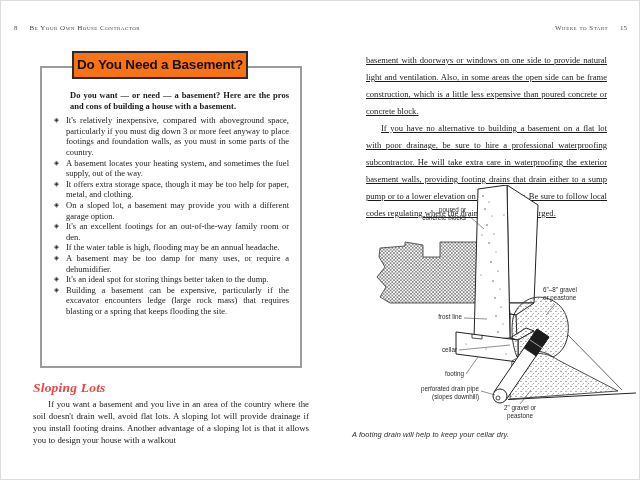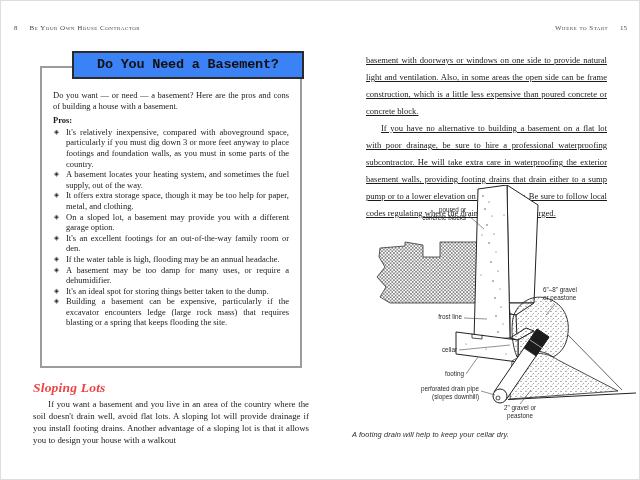--- a/index.html
+++ b/index.html
@@ -18,30 +18,30 @@
   .pagenum{font-variant:normal;letter-spacing:0;}
   .rh-left .pagenum{margin-right:12px;}
   .rh-right .pagenum{margin-left:12px;}
 
   
   .sidebar-box{
     position:absolute;left:40px;top:66px;width:258px;height:298px;
     border:2px solid #9c9c9c;background:#fff;
   }
   .sidebar-title{
-    position:absolute;left:72px;top:51px;z-index:3;background:#3b82f6;
-    border:2.5px solid #2b2b2b;padding:4px 23px 5px;
-    font-family:Liberation Mono, monospace;font-weight:bold;
+    position:absolute;left:72px;top:51px;z-index:3;background:#f97316;
+    border:2.5px solid #2b2b2b;padding:4px 3px 5px;
+    font-family:Liberation Sans, sans-serif;font-weight:bold;
     font-size:13.5px;letter-spacing:-.2px;white-space:nowrap;color:#111;
   }
   .sidebar-content{
     position:absolute;left:11px;right:11px;top:22px;
     font-size:8.5px;line-height:10.6px;text-align:justify;
   }
-  .sidebar-intro{margin:0 0 4px 0;}
+  .sidebar-intro{margin:0 0 4px 17px;font-weight:bold;}
   .list-heading{font-weight:bold;margin:3px 0 1px 0;}
   .blist{margin:0;padding:0;list-style:none;}
   .blist li{display:flex;margin:0;}
   .bullet{
     flex:0 0 12px;font-family:"DejaVu Sans",sans-serif;font-size:6.5px;
     line-height:10.6px;color:#222;padding-left:1px;
   }
   .li-text{flex:1;text-align:justify;}
 
   .section-heading{
@@ -84,21 +84,20 @@
     <div class="running-head rh-left">
       <span class="pagenum">8</span><span>Be Your Own House Contractor</span>
     </div>
 
     <div class="sidebar-title">Do You Need a Basement?</div>
 
     <div class="sidebar-box">
       <div class="sidebar-content">
         <p class="sidebar-intro">Do you want — or need — a basement? Here are the pros and cons of building a house with a basement.</p>
 
-        <div class="list-heading">Pros:</div>
         <ul class="blist">
           <li>
               <span class="bullet">◈</span>
               <span class="li-text">It's relatively inexpensive, compared with aboveground space, particularly if you must dig down 3 or more feet anyway to place footings and foundation walls, as you must in some parts of the country.</span>
             </li>
           <li>
               <span class="bullet">◈</span>
               <span class="li-text">A basement locates your heating system, and sometimes the fuel supply, out of the way.</span>
             </li>
           <li>

